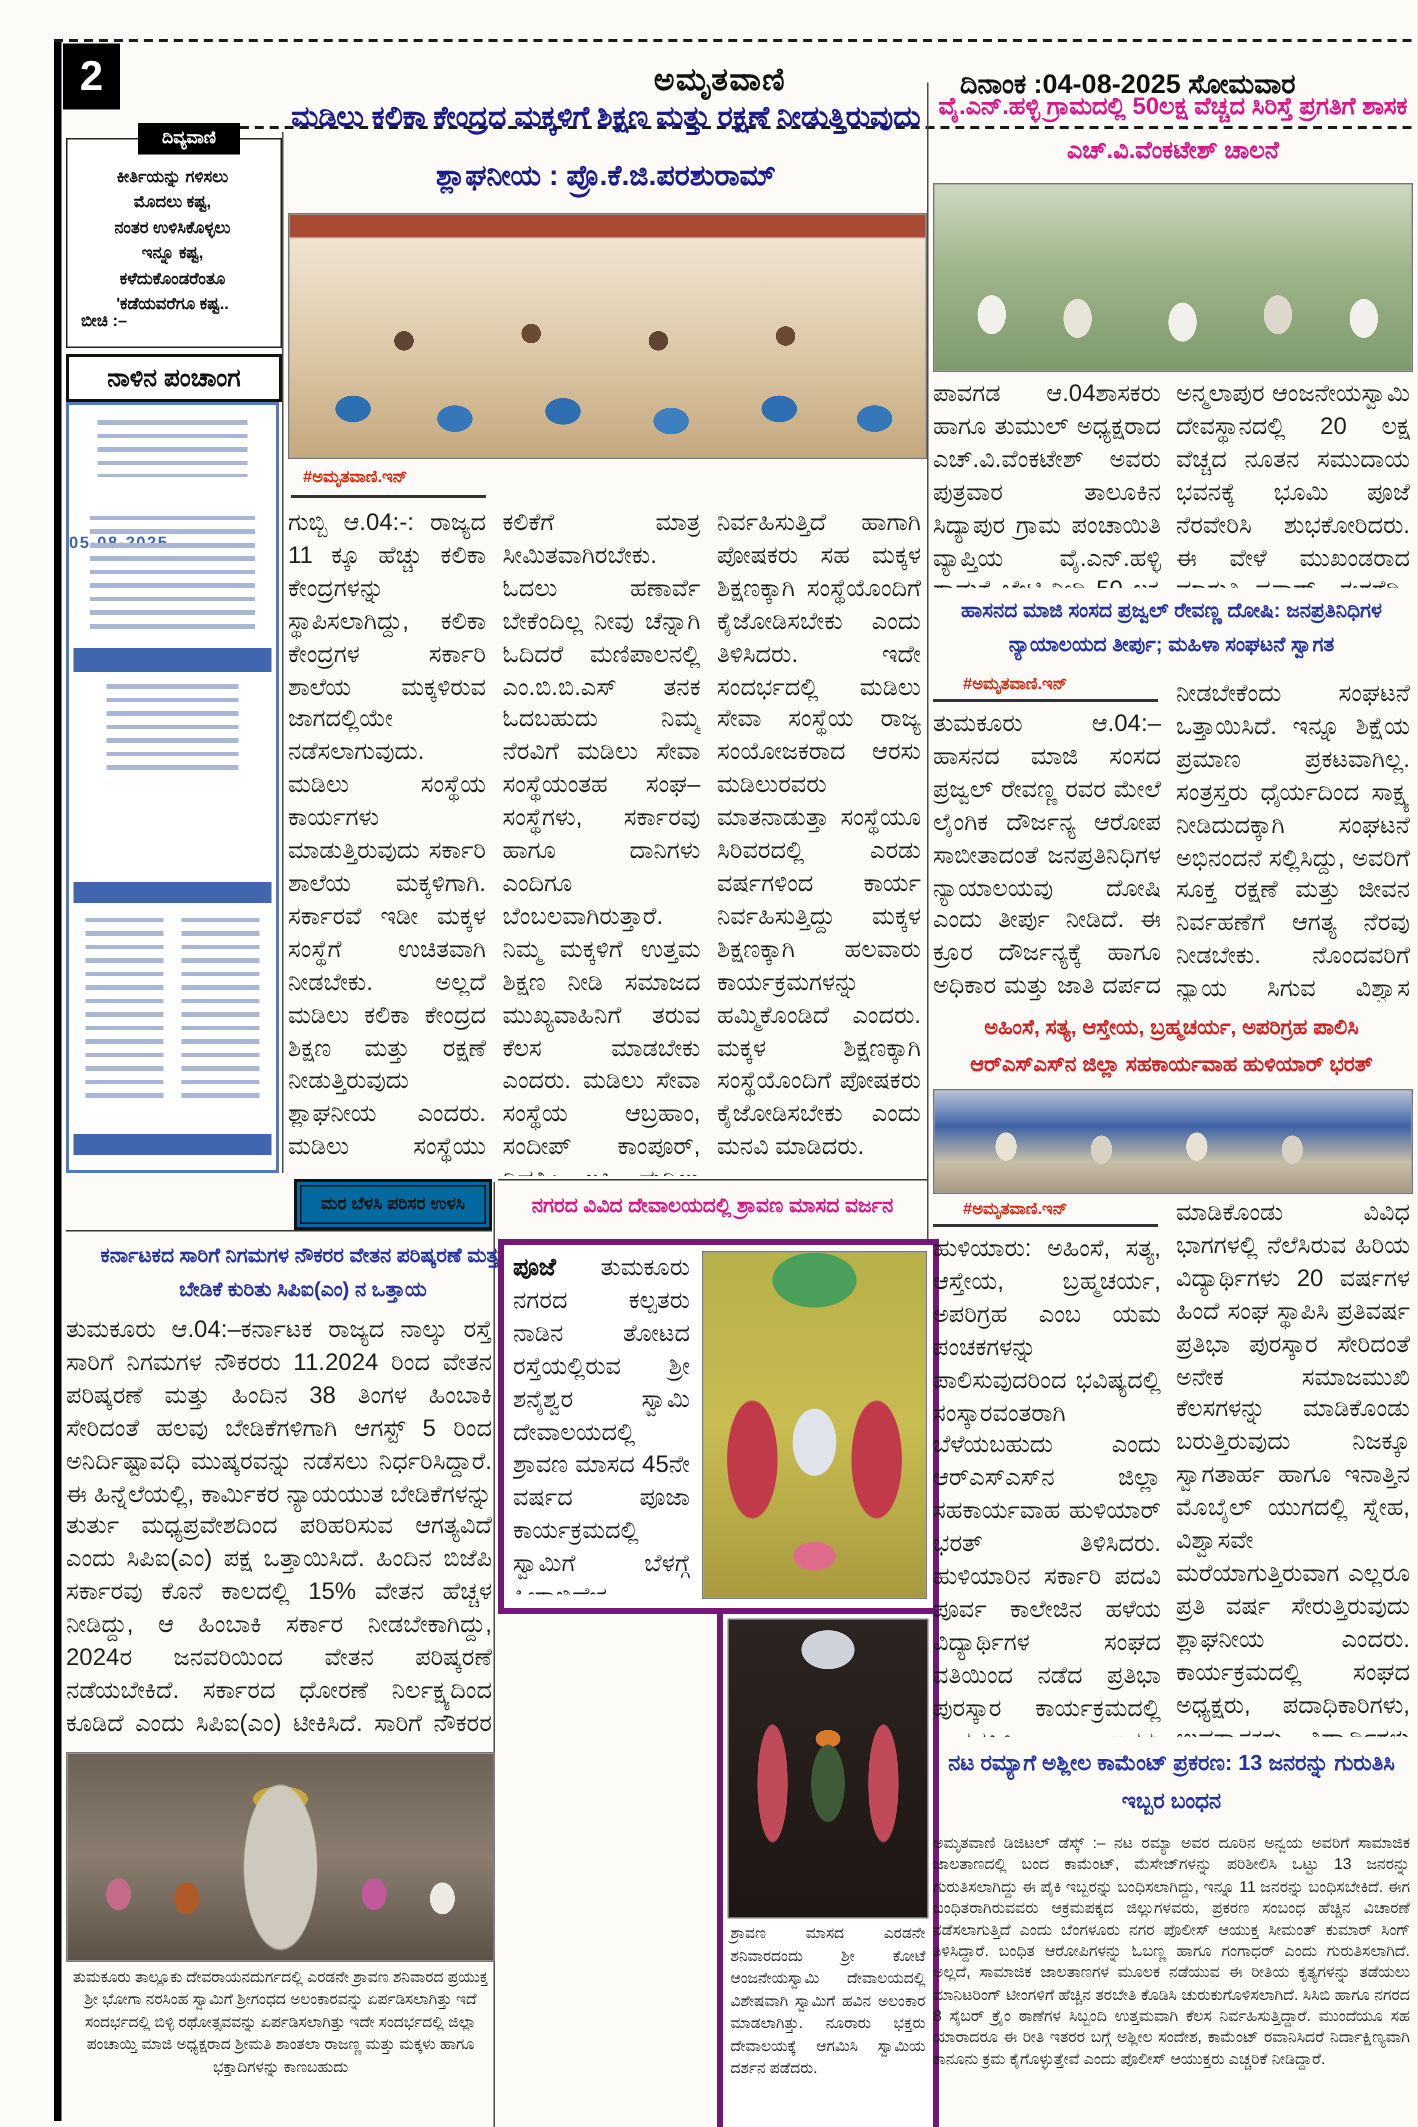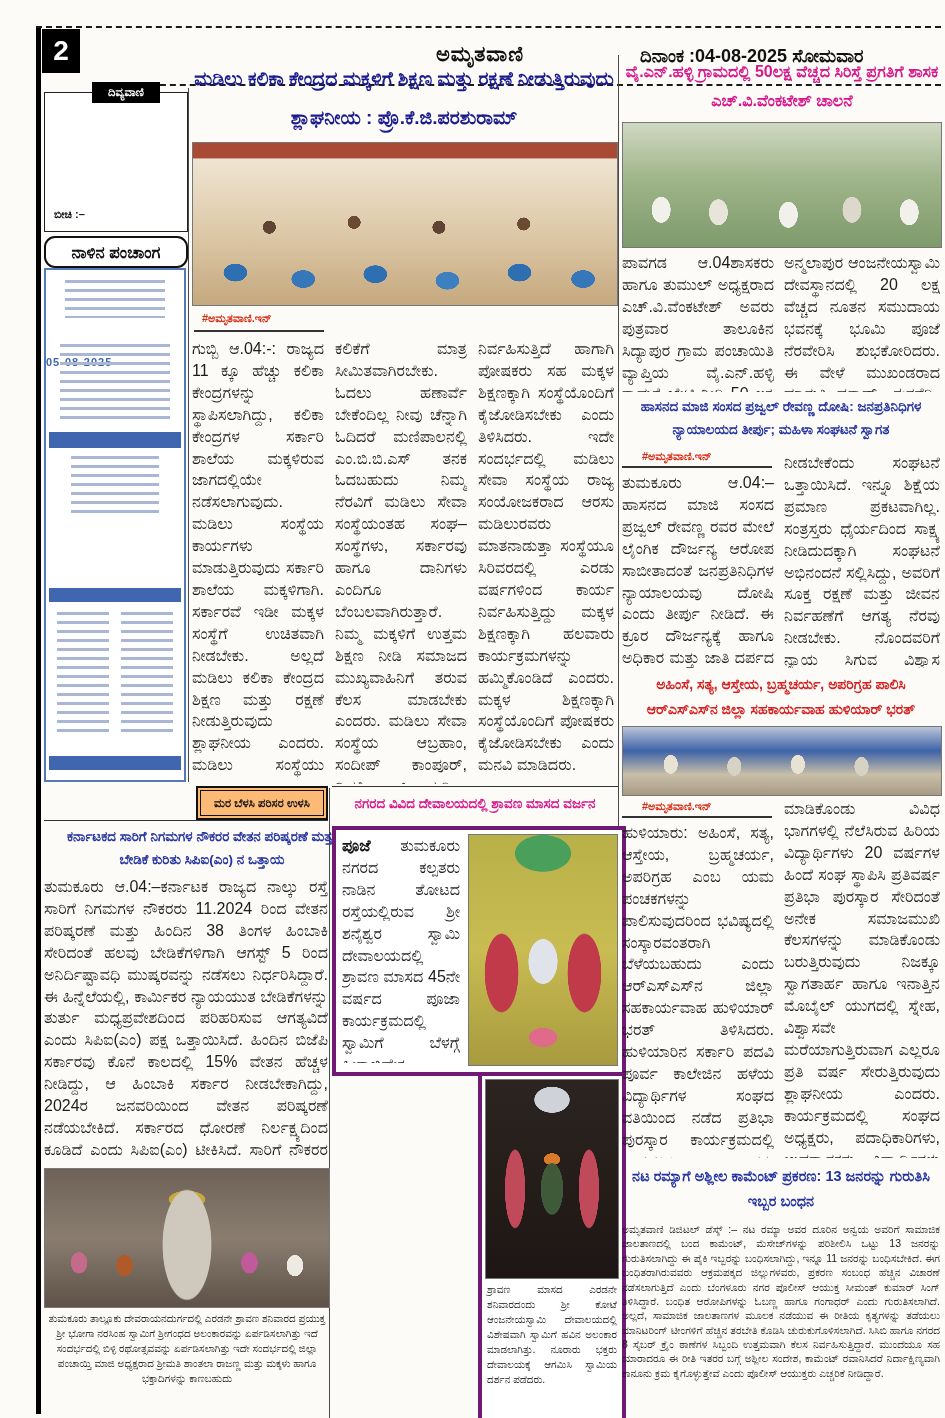--- a/index.html
+++ b/index.html
@@ -26,21 +26,21 @@
   .hl-lead{color:#1b1b8e;font-size:19px;line-height:2.05;}
   .hl-magenta{color:#d6188c;font-size:16px;line-height:1.8;text-align:center;}
   .hl-blue{color:#2433a0;font-size:13.5px;line-height:1.7;}
   .hl-blue-lg{color:#2433a0;font-size:14.5px;line-height:1.75;}
   .hl-red{color:#d42020;font-size:14px;line-height:1.8;}
   .tag{color:#d92b12;font-weight:bold;font-size:11px;}
   .body{font-size:16px;text-align:justify;line-height:1.37;color:#1c1c1c;overflow:hidden;}
   .caption{font-size:10.3px;line-height:1.45;color:#161616;}
   .photo{border:1px solid #777;}
   .boxed{border:4px solid #701a75;background:#fff;}
-  .treebox{border:2px solid #111;padding:2px;background:#fdba74;}
+  .treebox{border:2px solid #111;padding:2px;background:#0369a1;}
   .treebox-inner{border:1.5px solid #111;font-weight:bold;font-size:11.5px;text-align:center;line-height:24px;color:#111;}
   .bold-inline{font-weight:bold;color:#111;}
   
   .ph-lead{background:
     radial-gradient(20px 15px at 10% 80%,#2d6fb0 58%,transparent 60%),
     radial-gradient(20px 15px at 26% 84%,#3577b8 58%,transparent 60%),
     radial-gradient(20px 15px at 43% 81%,#2d6fb0 58%,transparent 60%),
     radial-gradient(20px 15px at 60% 85%,#3c80c0 58%,transparent 60%),
     radial-gradient(20px 15px at 77% 80%,#2d6fb0 58%,transparent 60%),
     radial-gradient(20px 15px at 92% 84%,#3577b8 58%,transparent 60%),
@@ -103,23 +103,29 @@
   <div class="abs vrule" style="left:188px;top:88px;height:694px;"></div>
   <div class="abs vrule" style="left:329px;top:788px;height:630px;"></div>
   <div class="abs vrule" style="left:618px;top:55px;height:1360px;"></div>
 
   <div class="abs pageno" style="left:42px;top:29px;width:38px;height:44px;">2</div>
   <div class="abs masthead" style="left:200px;top:42px;width:560px;">ಅಮೃತವಾಣಿ</div>
   <div class="abs dateline" style="left:640px;top:46px;width:296px;">ದಿನಾಂಕ :04-08-2025 ಸೋಮವಾರ</div>
 
   <div class="abs quotebox" style="left:44px;top:92px;width:142px;height:138px;"></div>
   <div class="abs divyavani" style="left:92px;top:82px;width:68px;height:21px;">ದಿವ್ಯವಾಣಿ</div>
+  <div class="abs quotetext" style="left:48px;top:110px;width:134px;">ಕೀರ್ತಿಯನ್ನು ಗಳಿಸಲು
+ಮೊದಲು ಕಷ್ಟ,
+ನಂತರ ಉಳಿಸಿಕೊಳ್ಳಲು
+ಇನ್ನೂ ಕಷ್ಟ,
+ಕಳೆದುಕೊಂಡರೆಂತೂ
+'ಕಡೆಯವರೆಗೂ ಕಷ್ಟ..</div>
   <div class="abs quoteattr" style="left:54px;top:208px;width:80px;">ಬೀಚಿ :–</div>
 
-  <div class="abs panchhead" style="left:44px;top:236px;width:140px;height:28px;border-radius:11px;">ನಾಳಿನ ಪಂಚಾಂಗ</div>
+  <div class="abs panchhead" style="left:44px;top:236px;width:140px;height:28px;">ನಾಳಿನ ಪಂಚಾಂಗ</div>
   <div class="abs panchgfx" style="left:44px;top:268px;width:138px;height:510px;">
     <div class="pg-lines" style="left:14%;width:72%;top:10px;height:38px;"></div>
     <div class="pg-date" style="top:54px;">05-08-2025</div>
     <div class="pg-lines" style="left:10%;width:80%;top:74px;height:80px;"></div>
     <div class="pg-band" style="left:3px;right:3px;top:162px;height:16px;"></div>
     <div class="pg-lines" style="left:18%;width:64%;top:186px;height:60px;"></div>
     <div class="pg-band" style="left:3px;right:3px;top:318px;height:14px;"></div>
     <div class="pg-lines" style="left:8%;width:38%;top:342px;height:120px;"></div>
     <div class="pg-lines" style="left:54%;width:38%;top:342px;height:120px;"></div>
     <div class="pg-band" style="left:3px;right:3px;top:486px;height:14px;"></div>

